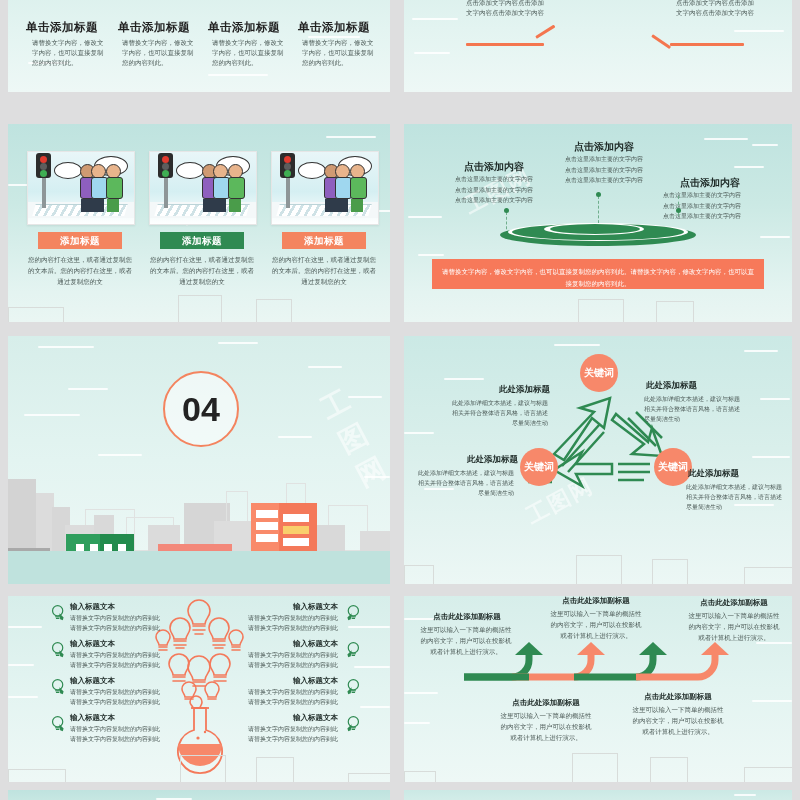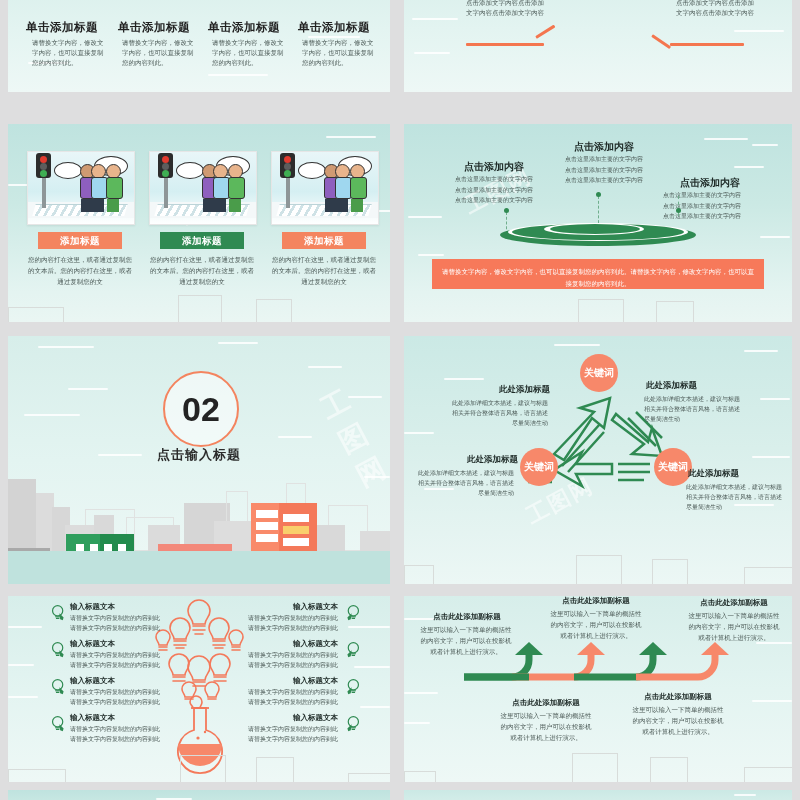--- a/index.html
+++ b/index.html
@@ -333,23 +333,22 @@
       <i style="left:60px;top:52px;width:40px;"></i>
       <i style="left:340px;top:60px;width:34px;"></i>
       <i style="left:16px;top:78px;width:56px;"></i>
       <i style="left:270px;top:100px;width:34px;"></i>
       <i style="left:90px;top:118px;width:44px;"></i>
       <i style="left:356px;top:140px;width:26px;"></i>
     </div>
     <div class="wm" style="left:330px;top:40px;font-size:28px;">工图网</div>
 
     <div class="circ04" style="left:155px;top:35px;">
-      <span>02</span>
-    </div>
-    <div class="sub" style="left:0;top:110px;">点击输入标题</div>
+      <span>04</span>
+    </div>
 
     <div class="city">
       <div class="g" style="left:0px;width:28px;height:72px;background:#d3d3d3;"></div>
       <div class="g" style="left:28px;width:18px;height:58px;background:#dcdcdc;"></div>
       <div class="g" style="left:44px;width:18px;height:44px;background:#d7d7d7;"></div>
       <div class="go" style="left:77px;width:48px;height:40px;"></div>
       <div class="g" style="left:57px;width:36px;height:26px;background:#dcdcdc;"></div>
       <div class="g" style="left:86px;width:20px;height:36px;background:#d9d9d9;"></div>
       <div class="go" style="left:118px;width:46px;height:32px;"></div>
       <div class="g" style="left:140px;width:32px;height:26px;background:#dbdbdb;"></div>

